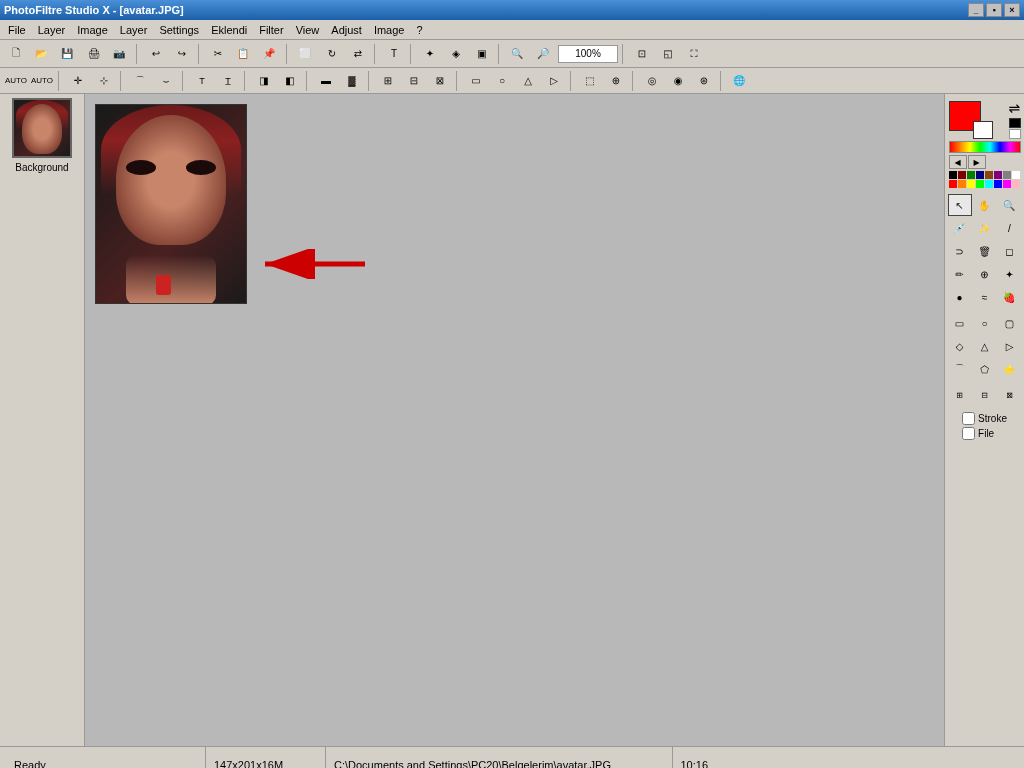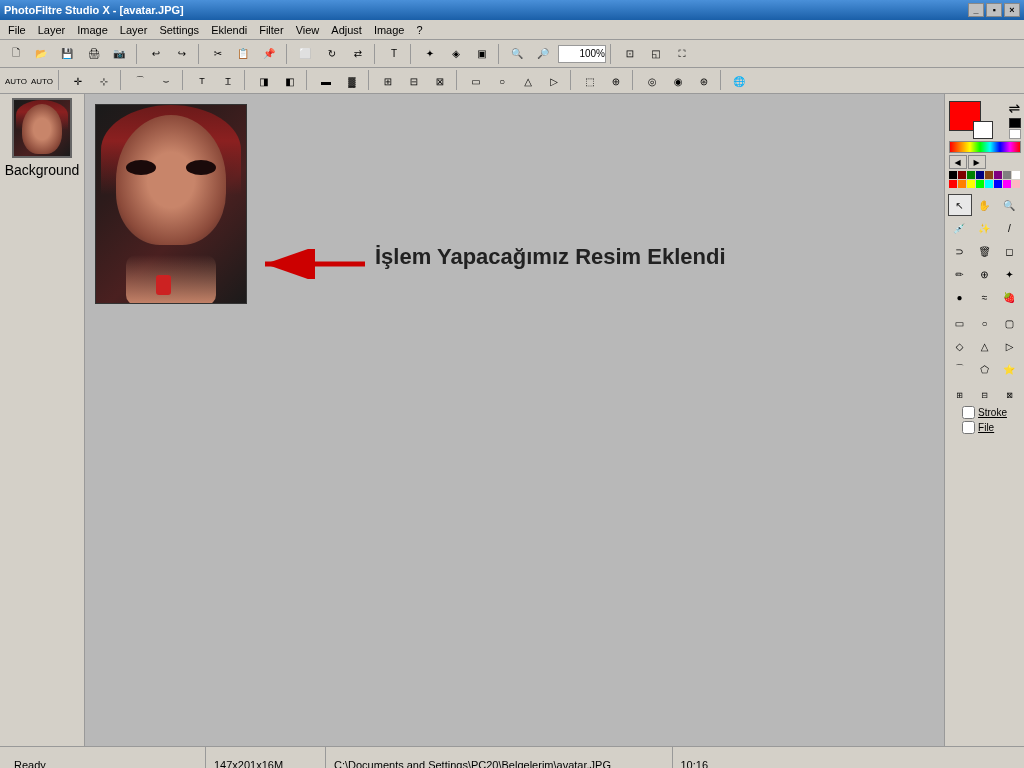--- a/index.html
+++ b/index.html
@@ -59,21 +59,21 @@
       cursor: pointer;
       font-size: 10px;
     }
     .tb-separator { width: 4px; height: 20px; border-left: 1px solid #999; margin: 0 2px; }
 
     
     .toolbar-row2 {
       height: 26px;
       background: #d4d0c8;
       display: flex;
-      align-items: flex-start;
+      align-items: center;
       padding: 2px 4px;
       gap: 2px;
       border-bottom: 1px solid #999;
     }
 
     
     #main-area {
       display: flex;
       height: calc(768px - 20px - 20px - 28px - 26px - 22px);
     }
@@ -90,21 +90,21 @@
     }
     #layer-thumb {
       width: 60px; height: 60px;
       border: 2px solid #666;
       background: #444;
       overflow: hidden;
       display: flex; align-items: center; justify-content: center;
     }
     #layer-label {
       margin-top: 4px;
-      font-size: 14px;
+      font-size: 10px;
       text-align: center;
     }
 
     
     #canvas-area {
       flex: 1;
       background: #b8b8b8;
       position: relative;
       overflow: hidden;
     }
@@ -212,22 +212,22 @@
     
     #shape-tools {
       display: grid;
       grid-template-columns: repeat(3, 24px);
       gap: 1px;
       margin-top: 4px;
     }
 
     
     #stroke-fill {
+      margin-top: 6px;
       font-size: 10px;
-      text-decoration: underline;
     }
     #stroke-fill label {
       display: flex;
       align-items: center;
       gap: 3px;
       margin-bottom: 2px;
     }
 
     
     #status-bar {
@@ -287,24 +287,24 @@
     }
     .layer-hair {
       position: absolute; top: 0; left: 2px;
       width: 52px; height: 30px;
       background: linear-gradient(to bottom, #6b1a1a 0%, #8b2020 40%, transparent 100%);
       border-radius: 50% 50% 0 0;
     }
 
     
     #zoom-input {
-      width: 48px; height: 18px;
+      width: 60px; height: 18px;
       font-size: 10px;
       border: 1px solid #999;
-      text-align: right;
+      text-align: center;
     }
 
     
     .p-red { background: #ff0000; }
     .p-green { background: #00ff00; }
     .p-blue { background: #0000ff; }
     .p-yellow { background: #ffff00; }
     .p-cyan { background: #00ffff; }
     .p-magenta { background: #ff00ff; }
     .p-white { background: #ffffff; }
@@ -458,21 +458,20 @@
       <svg width="110" height="30">
         <defs>
           <marker id="arrowhead" markerWidth="10" markerHeight="7" refX="10" refY="3.5" orient="auto">
             <polygon points="0 0, 10 3.5, 0 7" fill="#cc0000"></polygon>
           </marker>
         </defs>
         <line x1="105" y1="15" x2="5" y2="15" stroke="#cc0000" stroke-width="5" marker-end="url(#arrowhead)"></line>
       </svg>
     </div>
 
-    <div id="annotation-text">İşlem Yapacağımız Resim Eklendi</div>
 
   </div>
 
   <div id="right-panel">
 
     <div id="color-area">
       <div id="color-top-row">
         <div style="position:relative;width:44px;height:38px;">
           <div id="fg-color" style="position:absolute;top:0;left:0;width:32px;height:30px;background:#ff0000;border:1px solid #333;"></div>
           <div id="bg-color" style="position:absolute;bottom:0;right:0;width:20px;height:18px;background:#ffffff;border:1px solid #333;"></div>

